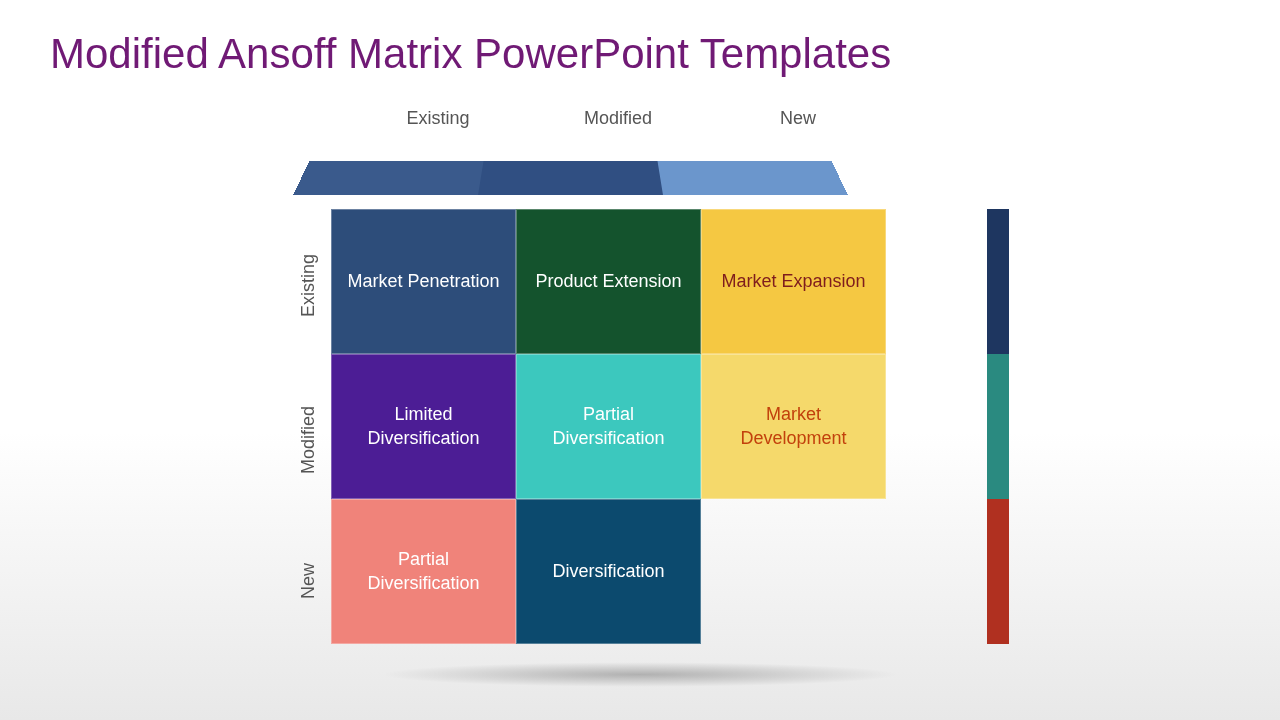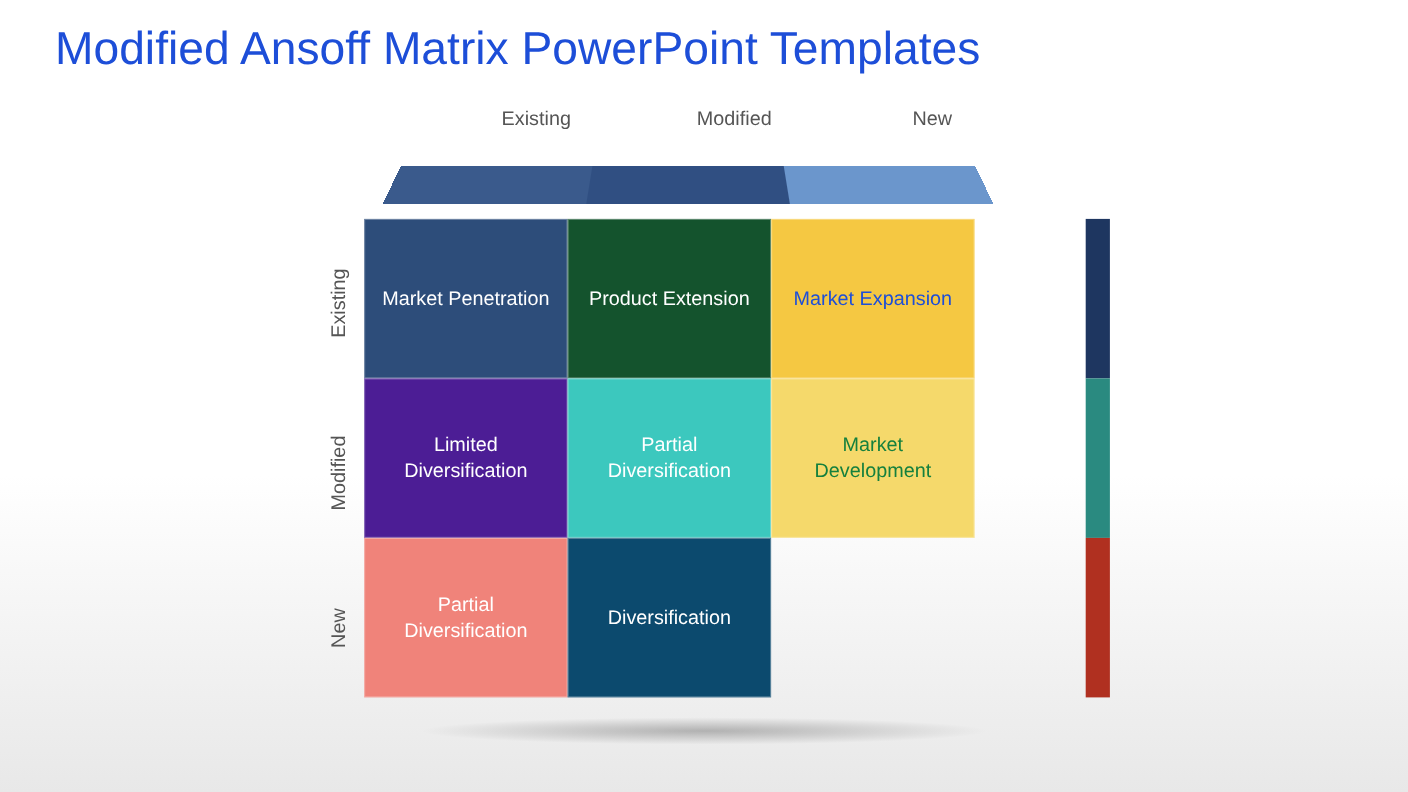--- a/index.html
+++ b/index.html
@@ -12,37 +12,37 @@
       overflow: hidden;
       display: flex;
       flex-direction: column;
       align-items: flex-start;
       background: linear-gradient(to bottom, #ffffff 0%, #ffffff 60%, #e8e8e8 100%);
     }
 
     .page-title {
       font-size: 42px;
       font-weight: 300;
-      color: #1d4ed8;
-      padding: 20px 50px 20px 50px;
+      color: #701a75;
+      padding: 30px 50px 20px 50px;
     }
 
     .matrix-container {
       display: flex;
       justify-content: center;
       align-items: flex-start;
       width: 100%;
       padding-top: 10px;
     }
 
     .matrix-wrapper {
       position: relative;
       display: flex;
       flex-direction: column;
-      align-items: center;
+      align-items: flex-start;
       gap: 14px;
     }
 
     
     .col-headers {
       display: flex;
       margin-left: 55px;
       margin-bottom: 0px;
     }
 
@@ -102,26 +102,26 @@
       line-height: 1.3;
       border: 1px solid rgba(255,255,255,0.3);
     }
 
     
     .cell-r1c1 { background: #2d4d7a; }
     .cell-r1c2 { background: #14532d; }
     .cell-r1c3 { background: #5b89c8; color: #cdd9ef; }
 
     
-    .cell-r2c1 { background: #f5c842; color: #1d4ed8; }
+    .cell-r2c1 { background: #f5c842; color: #7f1d1d; }
     .cell-r2c2 { background: #4c1d95; }
     .cell-r2c3 { background: #3cc8be; }
 
     
-    .cell-r3c1 { background: #f5d96b; color: #15803d; }
+    .cell-r3c1 { background: #f5d96b; color: #c2410c; }
     .cell-r3c2 { background: #f0837a; }
     .cell-r3c3 { background: #0c4a6e; }
 
     
     .top-3d {
       position: relative;
       width: 585px;
       height: 52px;
       margin-left: 0px;
       display: flex;

